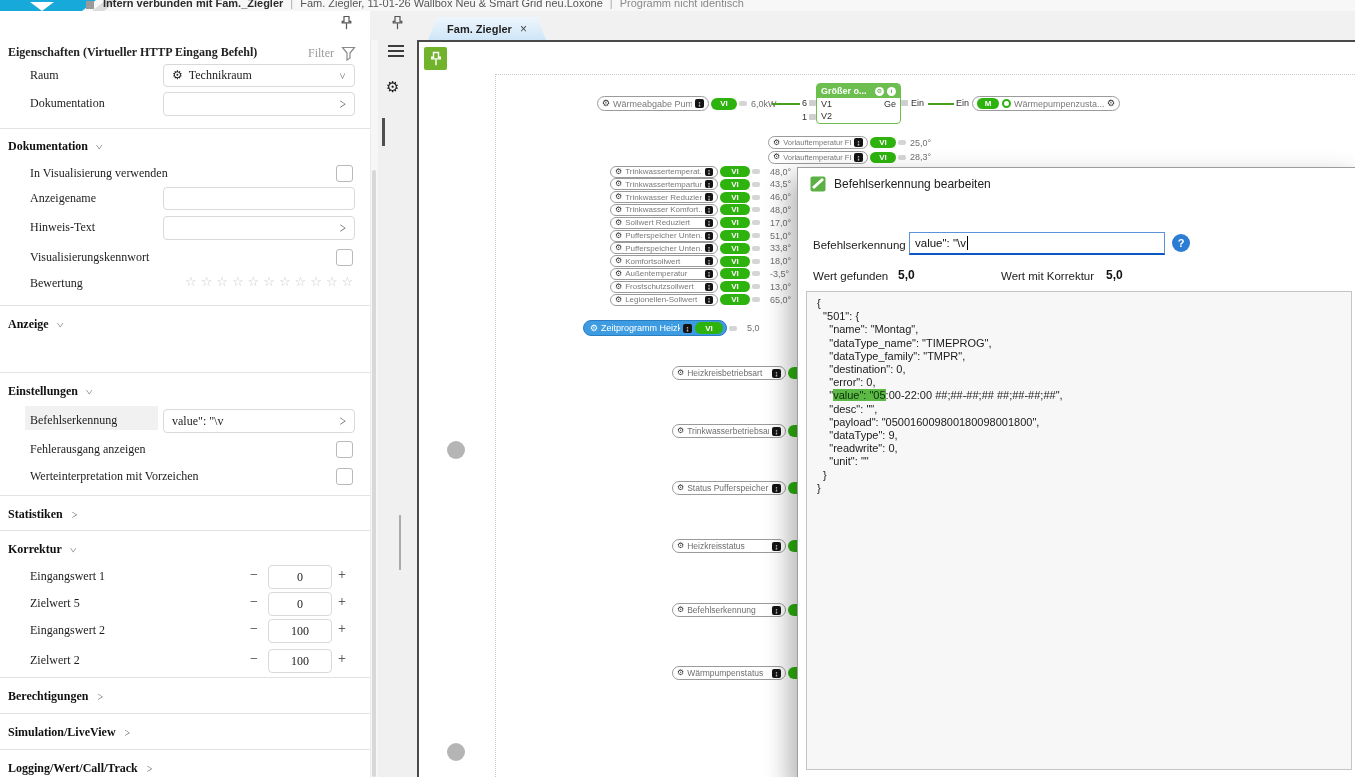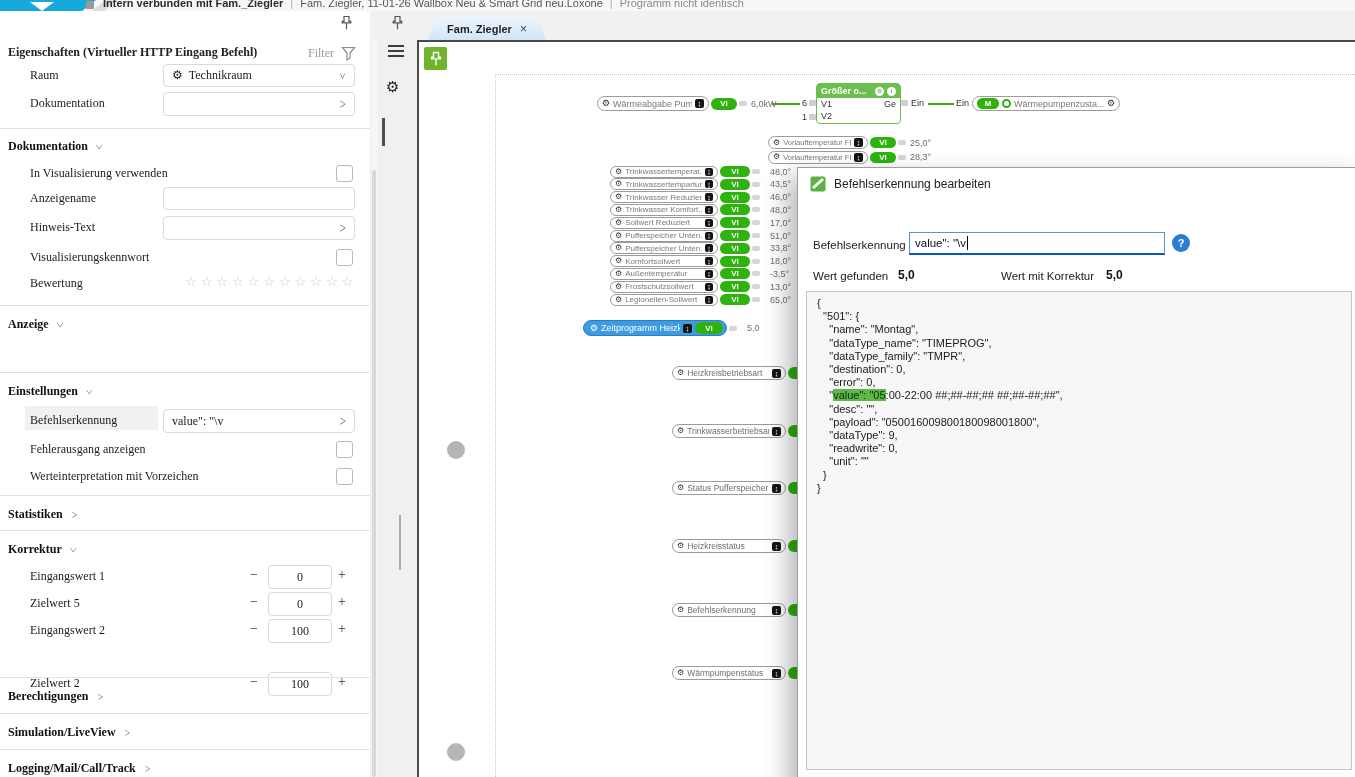--- a/index.html
+++ b/index.html
@@ -265,21 +265,21 @@
       <span class="stepper-minus">−</span>
       <span class="stepper-box">0</span>
       <span class="stepper-plus">+</span>
     </div>
     <div class="srow" style="top:579px">
       <span class="lab">Eingangswert 2</span>
       <span class="stepper-minus">−</span>
       <span class="stepper-box">100</span>
       <span class="stepper-plus">+</span>
     </div>
-    <div class="srow" style="top:632px">
+    <div class="srow" style="top:609px">
       <span class="lab">Zielwert 2</span>
       <span class="stepper-minus">−</span>
       <span class="stepper-box">100</span>
       <span class="stepper-plus">+</span>
     </div>
 
     <div class="divider" style="top:637px"></div>
 
     <div class="srow" style="top:646px">
       <span class="sec"><span>Berechtigungen</span><span class="chev-r">&gt;</span></span>
@@ -287,21 +287,21 @@
 
     <div class="divider" style="top:673px"></div>
 
     <div class="srow" style="top:682px">
       <span class="sec"><span>Simulation/LiveView</span><span class="chev-r">&gt;</span></span>
     </div>
 
     <div class="divider" style="top:709px"></div>
 
     <div class="srow" style="top:718px">
-      <span class="sec"><span>Logging/Mail/Call/Track</span><span class="chev-r">&gt;</span></span>
+      <span class="sec"><span>Logging/Wert/Call/Track</span><span class="chev-r">&gt;</span></span>
     </div>
   </div>
 
   <div class="abs canvas"></div>
   <div class="abs border-h"></div>
   <div class="abs border-v"></div>
   <div class="abs dot-h"></div>
   <div class="abs dot-v"></div>
 
   <div class="abs pinbtn">

